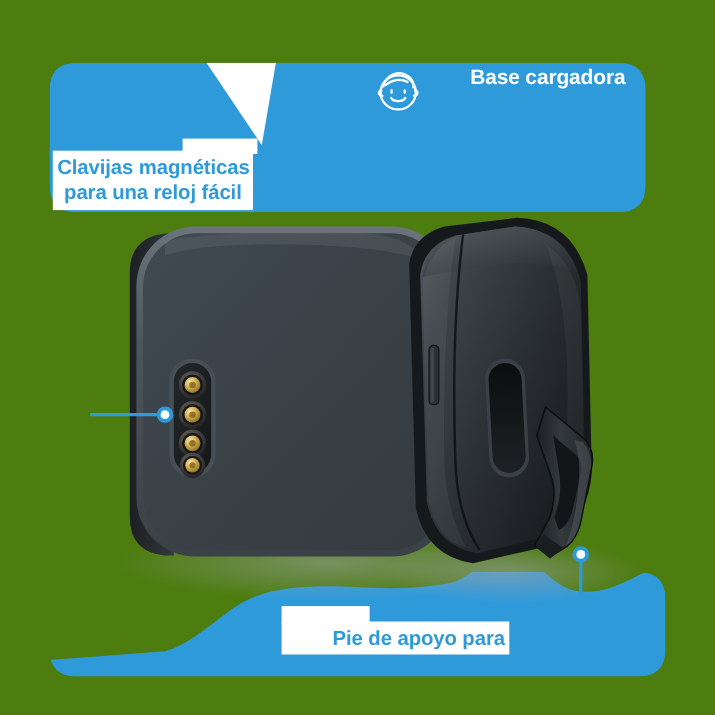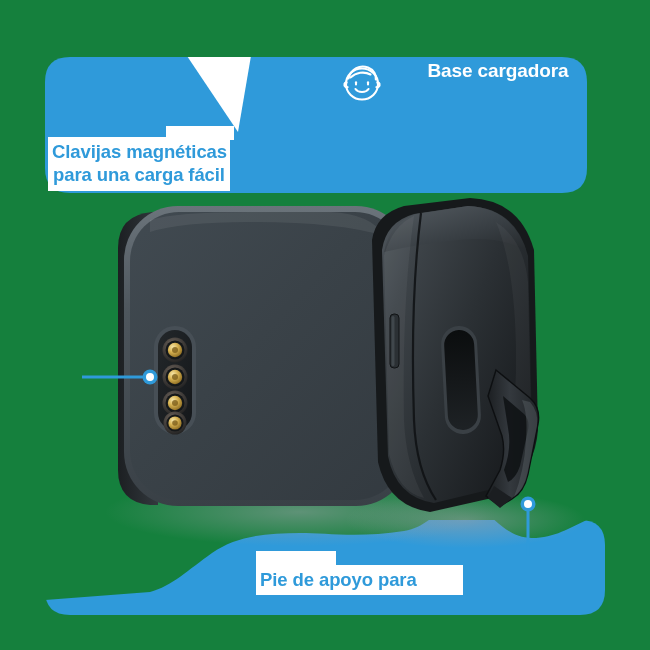--- a/index.html
+++ b/index.html
@@ -7,21 +7,21 @@
     padding: 0;
     background: #ffffff;
   }
   body {
     font-family: "Liberation Sans", sans-serif;
   }
   #stage {
     position: relative;
     width: 650px;
     height: 650px;
-    background: #15803d;
+    background: #4d7c0f;
     overflow: hidden;
   }
   .layer {
     position: absolute;
     inset: 0;
     width: 650px;
     height: 650px;
   }
   .svg-layer { pointer-events: none; }
 
@@ -55,21 +55,21 @@
   }
 
   #bottom-label {
     left: 256px;
     top: 565px;
     width: 207px;
     color: #2f9ada;
     font-size: 18.5px;
     background: #ffffff;
     padding: 3px 4px 4px 4px;
-    text-align: left;
+    text-align: right;
     box-sizing: border-box;
   }
 
   .label-line { display: block; white-space: nowrap; }
 
   
   .white-nub { position: absolute; background: #ffffff; }
   #nub-left  { left: 166px; top: 126px; width: 68px; height: 14px; }
   #nub-bottom{ left: 256px; top: 551px; width: 80px; height: 16px; }
 
@@ -361,20 +361,20 @@
 
   <div class="white-nub" id="nub-left"></div>
   <div class="white-nub" id="nub-bottom"></div>
 
   <div class="callout-text" id="header-label">
     <span class="label-line">Base cargadora</span>
   </div>
 
   <div class="callout-text" id="left-label">
     <span class="label-line">Clavijas magnéticas</span>
-    <span class="label-line">para una carga fácil</span>
+    <span class="label-line">para una reloj fácil</span>
   </div>
 
   <div class="callout-text" id="bottom-label">
     <span class="label-line">Pie de apoyo para</span>
   </div>
 
 </div>
 
 </body></html>

